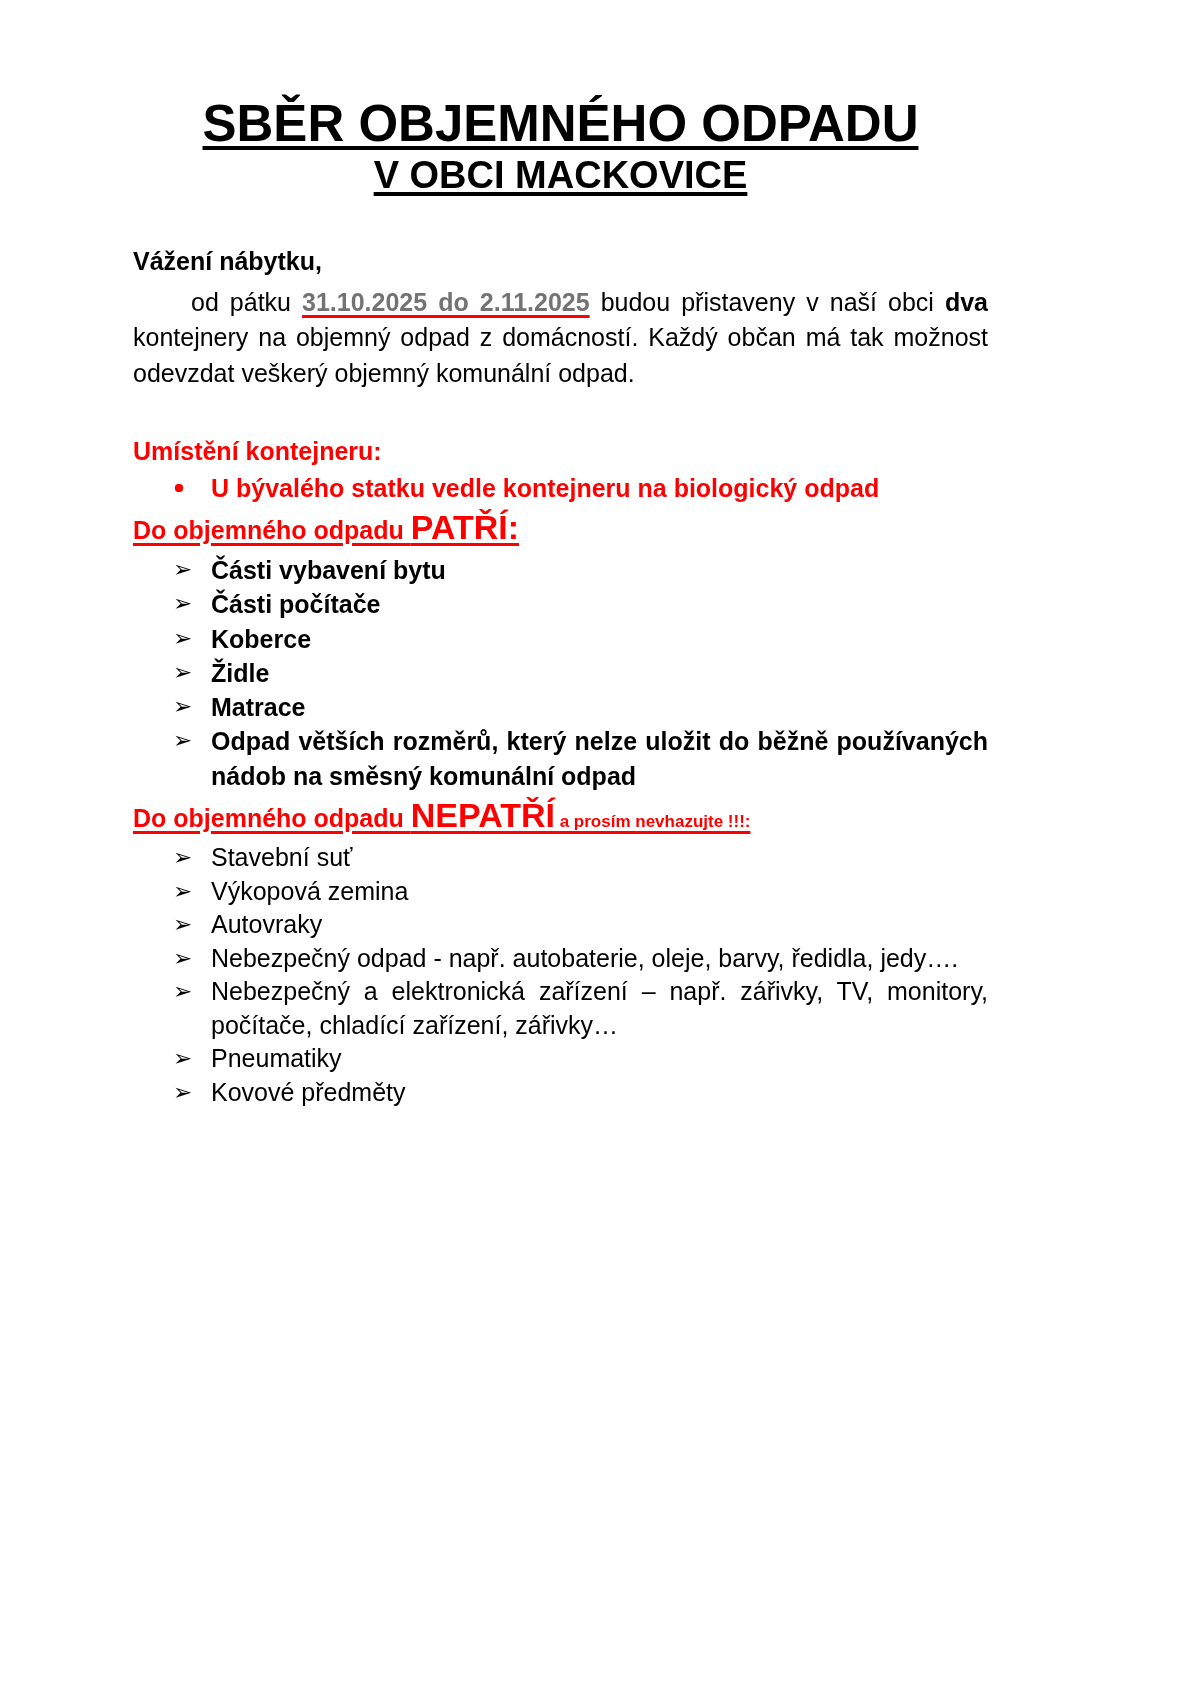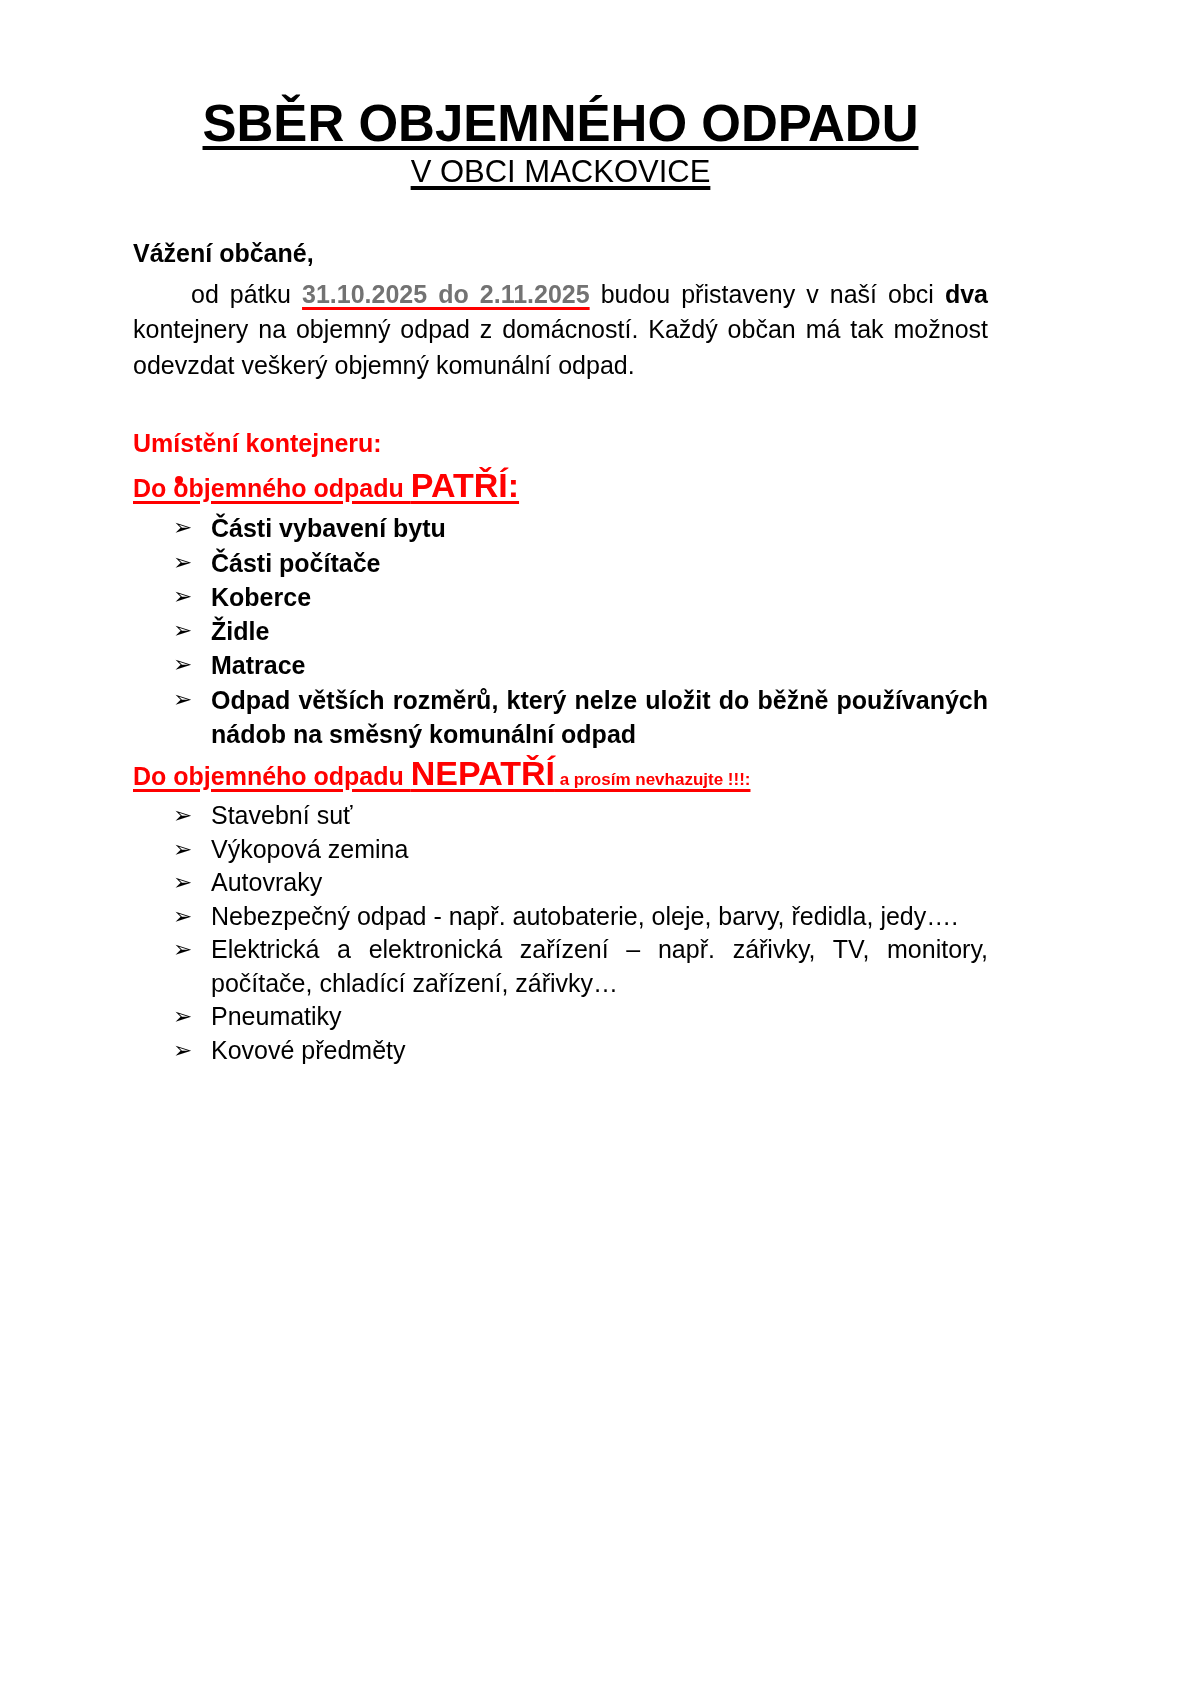--- a/index.html
+++ b/index.html
@@ -42,22 +42,22 @@
     display: inline-block;
     text-decoration: underline;
     text-underline-offset: 5px;
     text-decoration-thickness: 4px;
     white-space: nowrap;
   }
   .title-line2-wrap {
     margin-top: 4px;
   }
   .title-line2 {
-    font-size: 31px;
-    font-weight: normal;
+    font-size: 38px;
+    font-weight: bold;
     line-height: 1.1;
     display: inline-block;
     text-decoration: underline;
     text-underline-offset: 4px;
     text-decoration-thickness: 4px;
     white-space: nowrap;
   }
 
   
   .salutation {
@@ -183,46 +183,47 @@
 
     <div class="title-block">
       <div>
         <span class="title-line1">SBĚR OBJEMNÉHO ODPADU</span>
       </div>
       <div class="title-line2-wrap">
         <span class="title-line2">V OBCI MACKOVICE</span>
       </div>
     </div>
 
-    <div class="salutation">Vážení občané,</div>
+    <div class="salutation">Vážení nábytku,</div>
 
     <p class="intro-par"><span>od pátku </span><span class="red-date">31.10.2025  do  2.11.2025</span><span> budou přistaveny v naší obci </span><b class="black-bold">dva</b><span> kontejnery na objemný odpad z domácností. Každý občan má tak možnost odevzdat veškerý objemný komunální odpad.</span></p>
 
     <div class="loc-heading">Umístění kontejneru:</div>
     <ul class="loc-list">
       <li><span class="dot"></span></li>
+      <li><span class="dot"></span><span>U bývalého statku vedle kontejneru na biologický odpad</span></li>
     </ul>
 
     <div class="sec-heading"><span class="inner"><span>Do objemného odpadu </span><span class="big">PATŘÍ:</span></span></div>
 
     <ul class="arrow-list bold">
       <li><span class="arw">➢</span><span>Části vybavení bytu</span></li>
       <li><span class="arw">➢</span><span>Části počítače</span></li>
       <li><span class="arw">➢</span><span>Koberce</span></li>
       <li><span class="arw">➢</span><span>Židle</span></li>
       <li><span class="arw">➢</span><span>Matrace</span></li>
       <li><span class="arw">➢</span><span>Odpad větších rozměrů, který nelze uložit do běžně používaných nádob na směsný komunální odpad</span></li>
     </ul>
 
     <div class="sec-heading"><span class="inner"><span>Do objemného odpadu </span><span class="big">NEPATŘÍ</span><span class="tail"> a prosím nevhazujte !!!:</span></span></div>
 
     <ul class="arrow-list tight">
       <li><span class="arw">➢</span><span>Stavební suť</span></li>
       <li><span class="arw">➢</span><span>Výkopová zemina</span></li>
       <li><span class="arw">➢</span><span>Autovraky</span></li>
       <li><span class="arw">➢</span><span>Nebezpečný odpad - např. autobaterie, oleje, barvy, ředidla, jedy….</span></li>
-      <li><span class="arw">➢</span><span>Elektrická a elektronická zařízení – např. zářivky, TV, monitory, počítače, chladící zařízení, zářivky…</span></li>
+      <li><span class="arw">➢</span><span>Nebezpečný a elektronická zařízení – např. zářivky, TV, monitory, počítače, chladící zařízení, zářivky…</span></li>
       <li><span class="arw">➢</span><span>Pneumatiky</span></li>
       <li><span class="arw">➢</span><span>Kovové předměty</span></li>
     </ul>
 
   </div>
 </div>
 
 </body></html>

